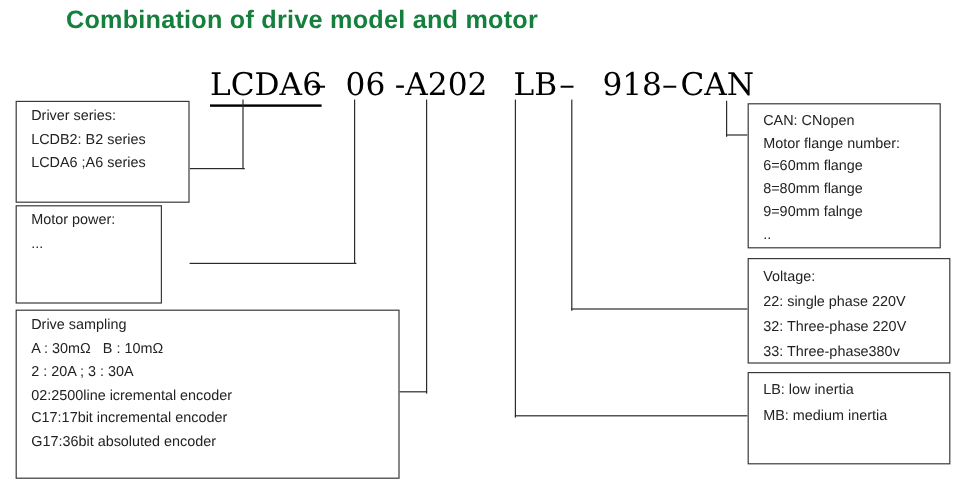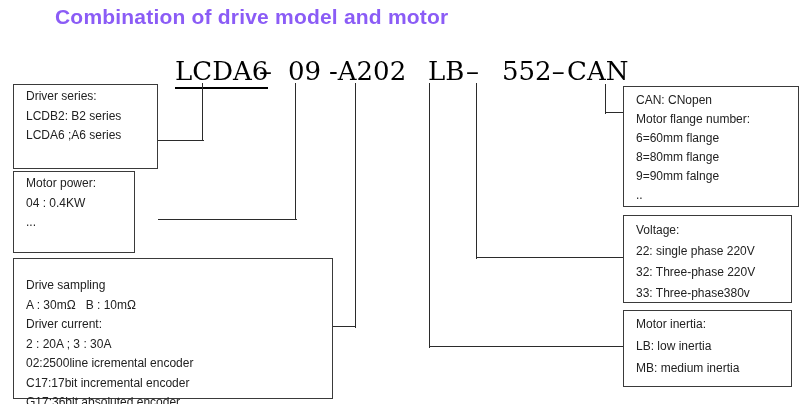--- a/index.html
+++ b/index.html
@@ -6,21 +6,21 @@
   .stage{
     position:relative;
     width:800px;height:404px;
     background:#ffffff;
     font-family:"Liberation Sans", sans-serif;
     color:#1e1e1e;
     overflow:hidden;
   }
   .title{
     position:absolute;left:55px;top:5px;margin:0;
-    font-size:21px;font-weight:bold;color:#8b5cf6;
+    font-size:21px;font-weight:bold;color:#15803d;
     letter-spacing:0.2px;
     font-family:"Liberation Sans", sans-serif;
   }
   .model{position:absolute;left:0;top:56px;width:661px;height:34px;}
   .seg{
     position:absolute;top:0;
     font-family:"DejaVu Serif","Liberation Serif",serif;
     font-size:26px;color:#000;white-space:pre;
   }
   .seg.u{border-bottom:2px solid #000;padding-bottom:1px;}
@@ -32,37 +32,37 @@
     background:#fff;
     box-sizing:border-box;
     padding:4px 0 0 12px;
   }
   .bl{font-size:12px;color:#222;white-space:pre;}
   .lh195 .bl{line-height:19.5px;}
   .lh19 .bl{line-height:19px;}
   .lh21 .bl{line-height:21px;}
   .lh22 .bl{line-height:22px;}
   .pt6{padding-top:2px;}
-  .pt2{padding-top:17px;}
+  .pt2{padding-top:2px;}
 </style>
 </head>
 <body>
 
 <div class="stage">
 
   <h1 class="title">Combination of drive model and motor</h1>
 
   <div class="model">
     <span class="seg u" style="left:175px">LCDA6</span>
     <span class="seg" style="left:259px">–</span>
-    <span class="seg" style="left:288px">09</span>
+    <span class="seg" style="left:288px">06</span>
     <span class="seg" style="left:329px">-A202</span>
     <span class="seg" style="left:428px">LB</span>
     <span class="seg" style="left:466px">–</span>
-    <span class="seg" style="left:502px">552–</span>
+    <span class="seg" style="left:502px">918–</span>
     <span class="seg" style="left:567px">CAN</span>
   </div>
 
   <div class="vline" style="left:202px;top:83px;height:58px"></div>
   <div class="hline" style="left:158px;top:140px;width:46px"></div>
 
   <div class="vline" style="left:295px;top:83px;height:137px"></div>
   <div class="hline" style="left:158px;top:219px;width:139px"></div>
 
   <div class="vline" style="left:355px;top:83px;height:245px"></div>
@@ -78,49 +78,46 @@
   <div class="hline" style="left:605px;top:112px;width:18px"></div>
 
   <div class="box lh195 pt6" style="left:13px;top:84px;width:145px;height:85px">
     <div class="bl">Driver series:</div>
     <div class="bl">LCDB2: B2 series</div>
     <div class="bl">LCDA6 ;A6 series</div>
   </div>
 
   <div class="box lh195 pt6" style="left:13px;top:171px;width:122px;height:82px">
     <div class="bl">Motor power:</div>
-    <div class="bl">04 : 0.4KW</div>
     <div class="bl">...</div>
   </div>
 
   <div class="box lh195 pt2" style="left:13px;top:258px;width:320px;height:141px">
     <div class="bl">Drive sampling</div>
     <div class="bl">A : 30mΩ   B : 10mΩ</div>
-    <div class="bl">Driver current:</div>
     <div class="bl">2 : 20A ; 3 : 30A</div>
     <div class="bl">02:2500line icremental encoder</div>
     <div class="bl">C17:17bit incremental encoder</div>
     <div class="bl">G17:36bit absoluted encoder</div>
   </div>
 
-  <div class="box lh19" style="left:623px;top:86px;width:176px;height:121px">
+  <div class="box lh19" style="left:623px;top:86px;width:161px;height:121px">
     <div class="bl">CAN: CNopen</div>
     <div class="bl">Motor flange number:</div>
     <div class="bl">6=60mm flange</div>
     <div class="bl">8=80mm flange</div>
     <div class="bl">9=90mm falnge</div>
     <div class="bl">..</div>
   </div>
 
   <div class="box lh21" style="left:623px;top:215px;width:169px;height:88px">
     <div class="bl">Voltage:</div>
     <div class="bl">22: single phase 220V</div>
     <div class="bl">32: Three-phase 220V</div>
     <div class="bl">33: Three-phase380v</div>
   </div>
 
   <div class="box lh22 pt6" style="left:623px;top:310px;width:169px;height:77px">
-    <div class="bl">Motor inertia:</div>
     <div class="bl">LB: low inertia</div>
     <div class="bl">MB: medium inertia</div>
   </div>
 
 </div>
 
 </body></html>

